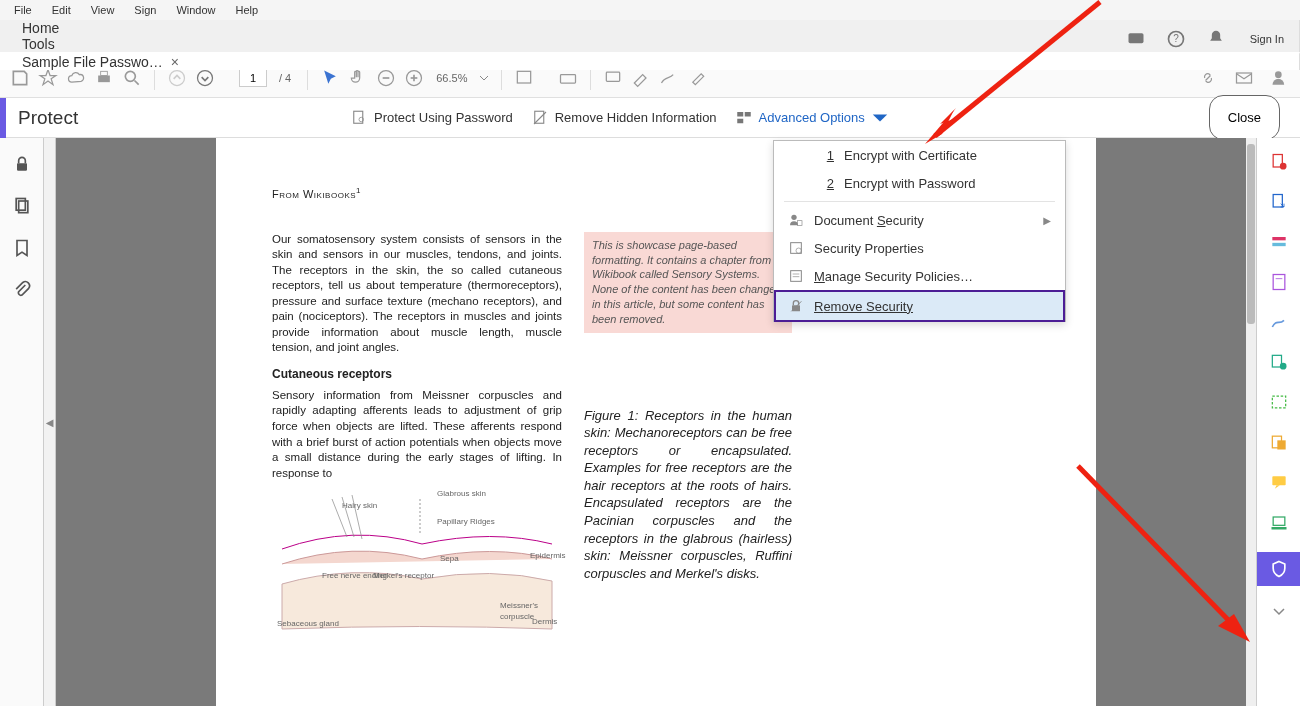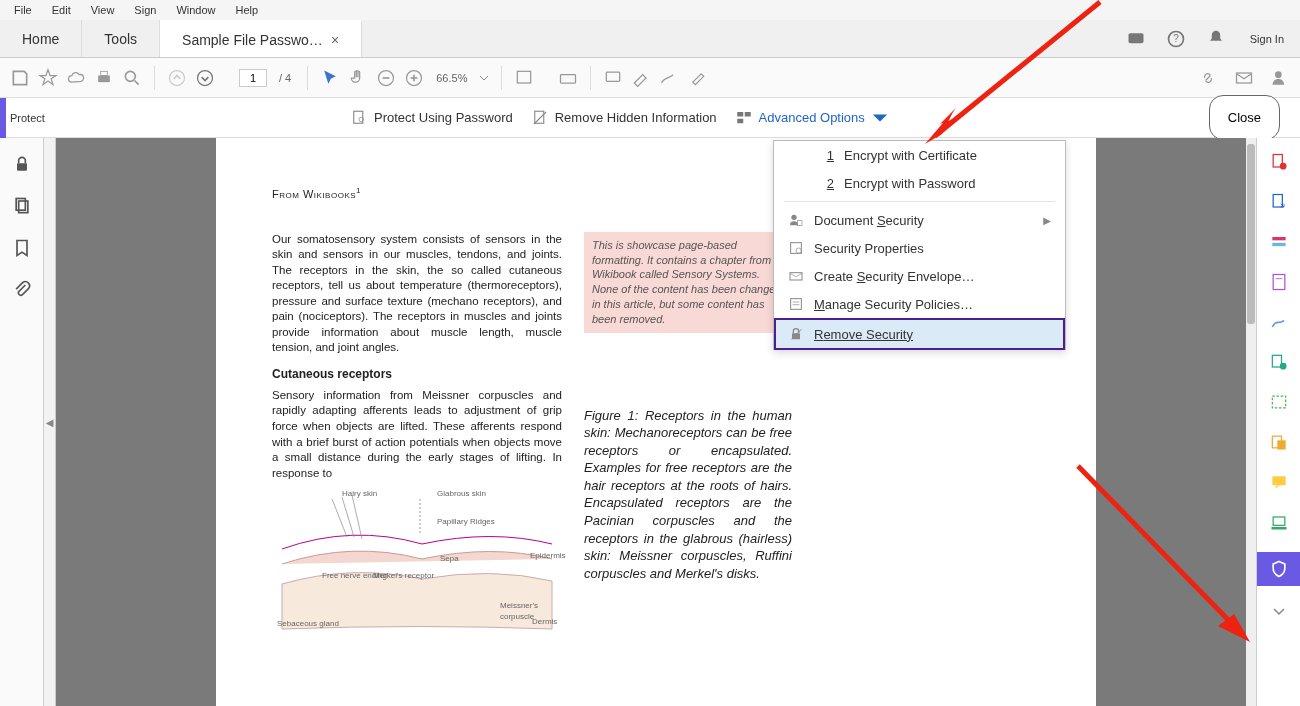--- a/index.html
+++ b/index.html
@@ -3,41 +3,41 @@
   <meta charset="utf-8">
   <style>
     * { box-sizing: border-box; margin: 0; padding: 0; font-family: "Segoe UI", Arial, sans-serif; }
     body { width: 1300px; height: 706px; overflow: hidden; background: #fff; position: relative; }
     
     
     .menubar { height: 20px; background: #f5f5f5; display: flex; align-items: center; padding: 0 4px; font-size: 11px; color: #333; }
     .menubar-item { padding: 2px 10px; cursor: default; }
     
     
-    .tabbar { height: 38px; background: #f0f0f0; display: flex; align-items: stretch; border-bottom: 1px solid #ccc; position: relative; }
+    .tabbar { height: 38px; background: #f0f0f0; display: flex; align-items: stretch; border-bottom: 1px solid #ccc; position: relative; flex-direction: column; }
     .tab { display: flex; align-items: center; padding: 0 22px; font-size: 14px; color: #333; border-right: 1px solid #ddd; cursor: default; }
     .tab.doc { background: #fff; border-top: 2px solid #fff; }
     .tab-close { margin-left: 8px; font-size: 14px; color: #666; }
     .tabbar-right { position: absolute; right: 12px; top: 0; height: 100%; display: flex; align-items: center; gap: 20px; }
     .tabbar-ico { width: 20px; height: 20px; fill: #777; }
     .signin { font-size: 11px; color: #333; padding: 0 4px; }
     
     
     .toolbar { height: 40px; background: #fafafa; display: flex; align-items: center; padding: 0 10px; gap: 8px; border-bottom: 1px solid #e0e0e0; }
     .tb-ico { width: 20px; height: 20px; fill: #999; flex-shrink: 0; }
     .tb-sp { width: 8px; }
     .tb-div { width: 1px; height: 24px; background: #ddd; margin: 0 4px; }
     .zoom { font-size: 11px; color: #666; padding: 0 4px; }
     .page-in { width: 28px; height: 18px; border: 1px solid #ccc; font-size: 11px; text-align: center; background: #fff; }
     .tb-right { position: absolute; right: 10px; display: flex; gap: 16px; }
     
     
     .protectbar { height: 40px; display: flex; align-items: center; padding-left: 0; border-bottom: 1px solid #ddd; position: relative; font-size: 13px; }
     .protect-accent { width: 6px; height: 40px; background: #6a5ae3; display: inline-block; }
-    .protect-title { font-size: 11px; padding-left: 4px; color: #333; }
+    .protect-title { font-size: 19px; padding-left: 12px; color: #333; }
     .protect-actions { position: absolute; left: 350px; display: flex; gap: 18px; align-items: center; color: #333; }
     .pa { display: flex; align-items: center; gap: 6px; cursor: default; }
     .pa svg { width: 18px; height: 18px; fill: #777; }
     .adv-link { color: #2066c5; }
     .close-btn { position: absolute; right: 20px; padding: 14px 18px; border: 1px solid #666; border-radius: 14px; font-size: 13px; background: #fff; cursor: default; }
     
     
     .main { display: flex; height: 568px; }
     .leftrail { width: 44px; background: #fafafa; border-right: 1px solid #ccc; display: flex; flex-direction: column; align-items: center; gap: 22px; padding-top: 16px; }
     .leftrail svg { width: 20px; height: 20px; fill: #555; }
@@ -263,21 +263,21 @@
           <div class="skin-fig">
             <svg width="290" height="150" viewBox="0 0 290 150">
               <path d="M10 60 Q80 35 150 55 Q220 40 280 55" fill="none" stroke="#b08" stroke-width="1"></path>
               <path d="M10 75 Q80 52 150 70 Q220 55 280 70" fill="#f4d7cf" stroke="#c99"></path>
               <path d="M10 95 Q80 75 150 90 Q220 78 280 92 L280 140 Q150 135 10 140 Z" fill="#f7e9dc" stroke="#caa"></path>
               <line x1="60" y1="10" x2="75" y2="48" stroke="#888" stroke-width="0.7"></line>
               <line x1="70" y1="8" x2="82" y2="48" stroke="#888" stroke-width="0.7"></line>
               <line x1="80" y1="6" x2="90" y2="50" stroke="#888" stroke-width="0.7"></line>
               <line x1="148" y1="10" x2="148" y2="44" stroke="#999" stroke-dasharray="2 2"></line>
             </svg>
-            <span class="skin-label" style="left:70px;top:0">Hairy skin</span>
+            <span class="skin-label" style="left:70px;top:12px">Hairy skin</span>
             <span class="skin-label" style="left:165px;top:0">Glabrous skin</span>
             <span class="skin-label" style="left:165px;top:28px">Papillary Ridges</span>
             <span class="skin-label" style="left:50px;top:82px">Free nerve ending</span>
             <span class="skin-label" style="left:101px;top:82px">Merkel's receptor</span>
             <span class="skin-label" style="left:168px;top:65px">Sepa</span>
             <span class="skin-label" style="left:258px;top:62px">Epidermis</span>
             <span class="skin-label" style="left:260px;top:128px">Dermis</span>
             <span class="skin-label" style="left:228px;top:112px">Meissner's corpuscle</span>
             <span class="skin-label" style="left:5px;top:130px">Sebaceous gland</span>
           </div>
@@ -368,27 +368,20 @@
   </div>
   <div class="dd-item">
     <svg viewBox="0 0 24 24">
         <rect x="4" y="4" width="16" height="16" fill="none" stroke="#888" stroke-width="1.5"></rect>
         <circle cx="16" cy="16" r="4" fill="none" stroke="#888"></circle>
       </svg>
     <span>Security Properties</span>
   </div>
   <div class="dd-item">
     <svg viewBox="0 0 24 24">
-        <rect x="3" y="7" width="18" height="11" fill="none" stroke="#888" stroke-width="1.5"></rect>
-        <path d="M3 8l9 5 9-5" fill="none" stroke="#888"></path>
-      </svg>
-    <span><span>Create </span><span class="k">S</span><span>ecurity Envelope…</span></span>
-  </div>
-  <div class="dd-item">
-    <svg viewBox="0 0 24 24">
         <rect x="4" y="4" width="16" height="16" fill="none" stroke="#888" stroke-width="1.5"></rect>
         <line x1="7" y1="9" x2="17" y2="9" stroke="#888"></line>
         <line x1="7" y1="13" x2="17" y2="13" stroke="#888"></line>
       </svg>
     <span><span class="k">M</span><span>anage Security Policies…</span></span>
   </div>
   <div class="dd-item hover">
     <svg viewBox="0 0 24 24">
         <rect x="6" y="11" width="12" height="9" rx="1" fill="#888"></rect>
         <path d="M8 11V8a4 4 0 018 0v3" fill="none" stroke="#888" stroke-width="2"></path>

